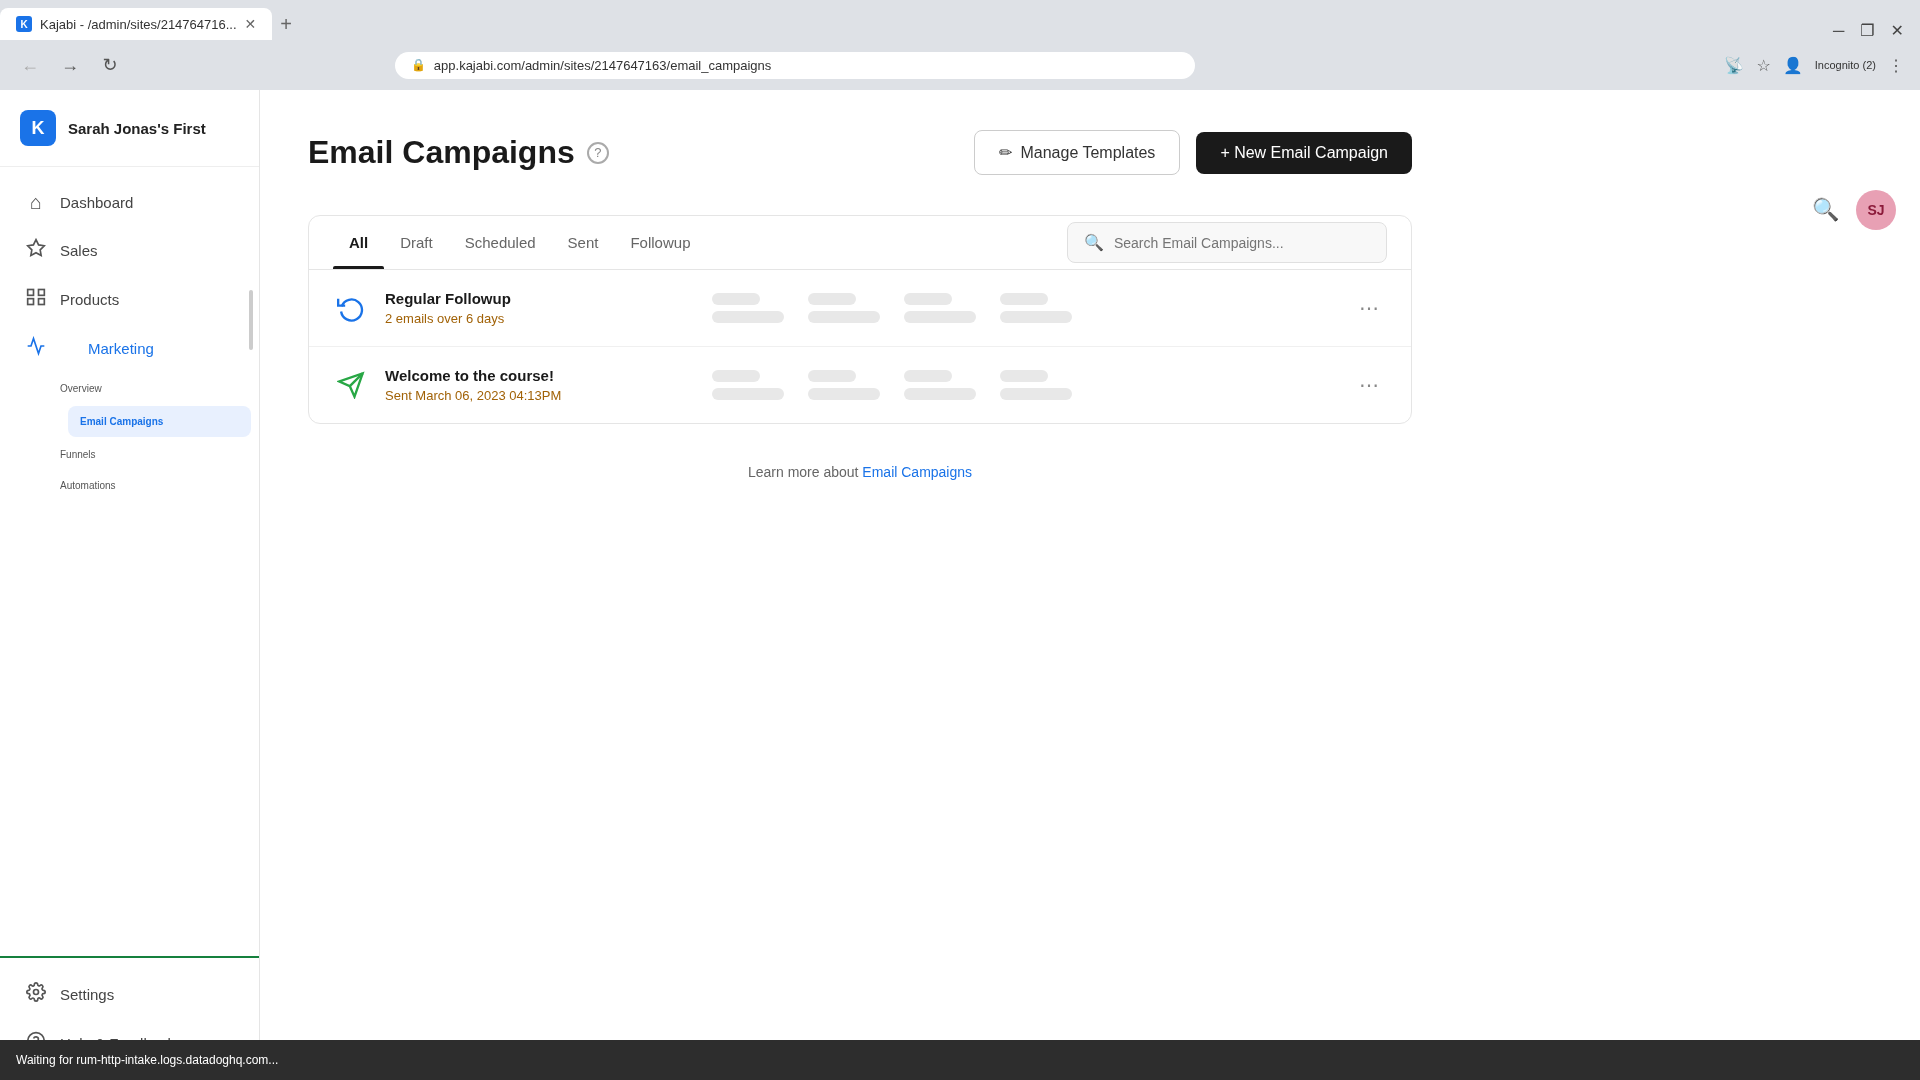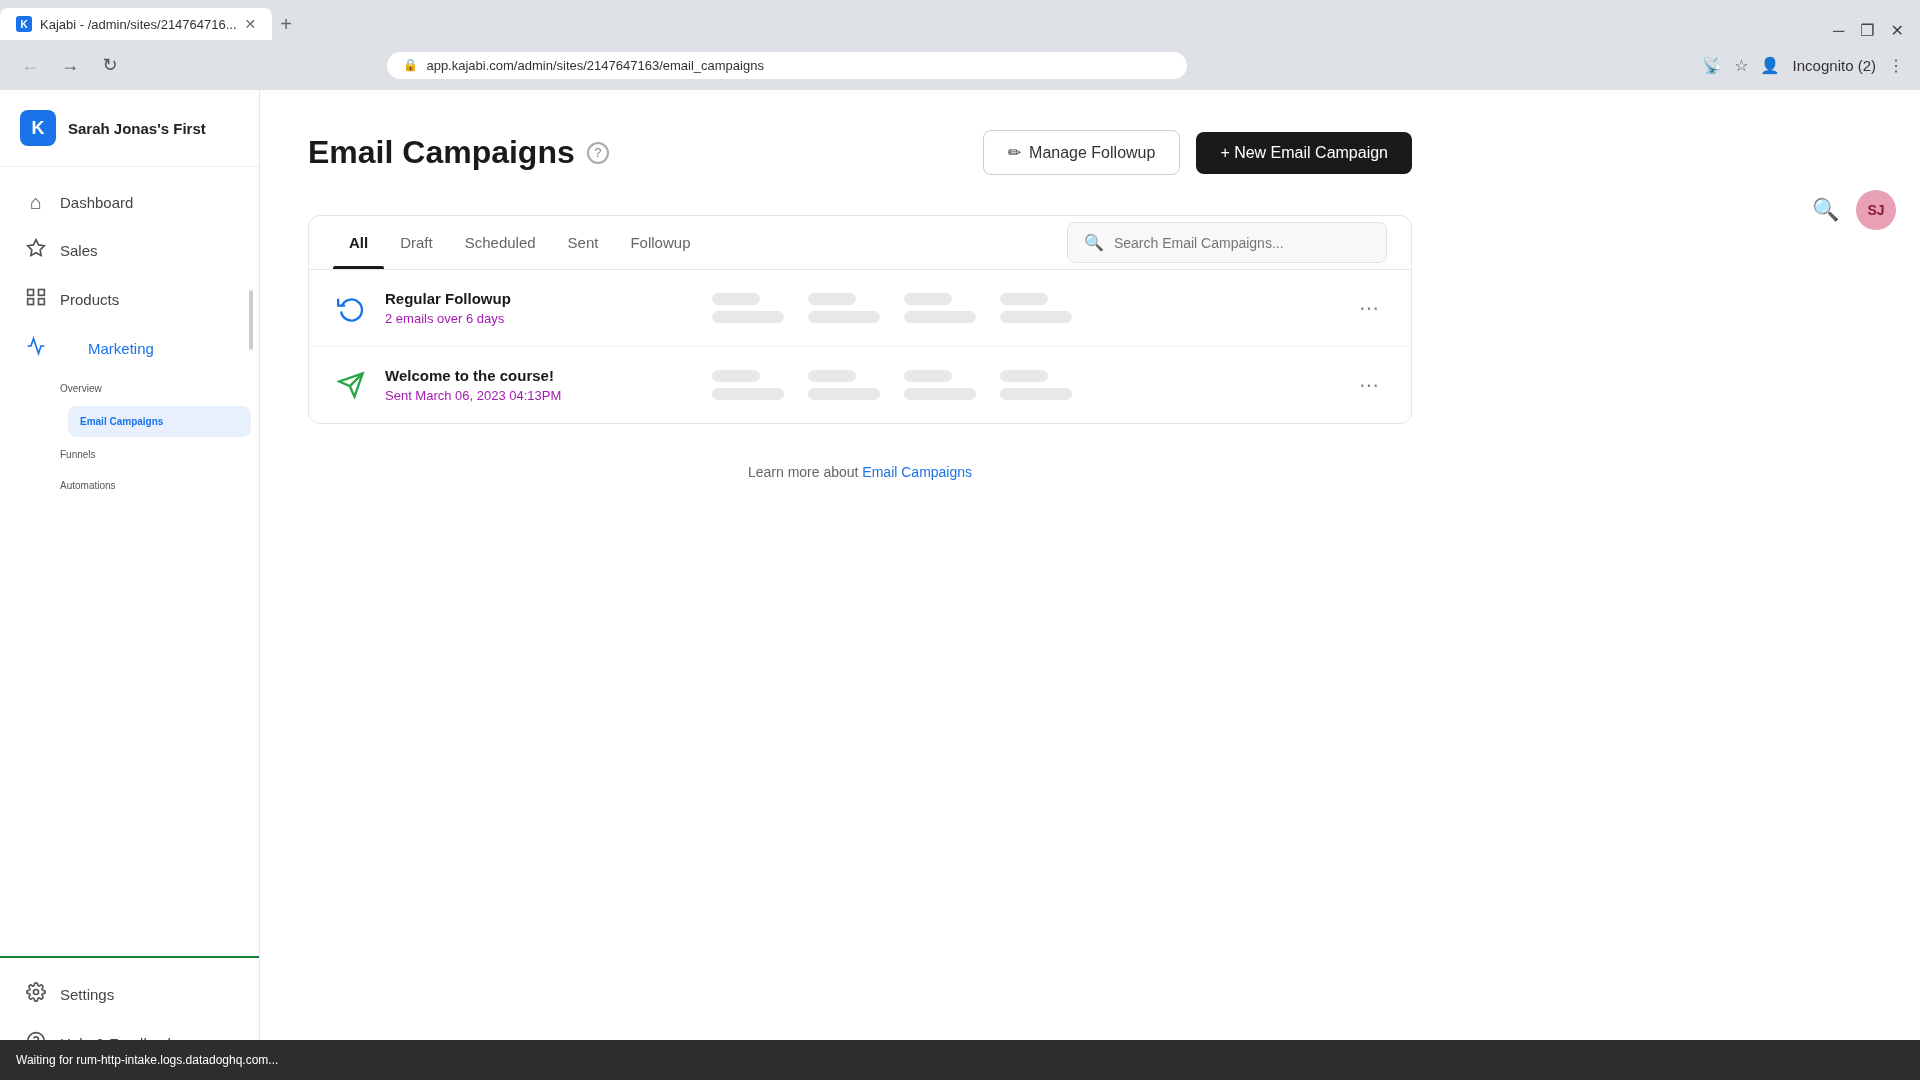--- a/index.html
+++ b/index.html
@@ -69,21 +69,21 @@
     .search-box { display: flex; align-items: center; gap: 10px; background: #f8f8f8; border: 1px solid #e0e0e0; border-radius: 8px; padding: 10px 16px; width: 320px; }
     .search-box input { border: none; background: none; outline: none; font-size: 14px; color: #333; flex: 1; }
     .search-icon { color: #888; font-size: 16px; }
 
     
     .campaign-item { display: flex; align-items: center; padding: 20px 24px; border-bottom: 1px solid #f0f0f0; gap: 16px; }
     .campaign-item:last-child { border-bottom: none; }
     .campaign-icon { width: 36px; height: 36px; display: flex; align-items: center; justify-content: center; }
     .campaign-info { flex: 1; }
     .campaign-name { font-size: 15px; font-weight: 600; color: #1a1a1a; margin-bottom: 4px; }
-    .campaign-sub { font-size: 13px; color: #a21caf; }
+    .campaign-sub { font-size: 13px; color: #a16207; }
     .campaign-stats { display: flex; gap: 24px; align-items: center; flex: 2; }
     .stat-skeleton { height: 12px; border-radius: 6px; background: #e8e8e8; }
     .stat-row { display: flex; flex-direction: column; gap: 6px; }
     .skeleton-top { width: 48px; }
     .skeleton-bot { width: 72px; }
     .campaign-more { color: #888; font-size: 20px; cursor: pointer; padding: 4px 8px; }
 
     
     .footer-section { padding: 40px; text-align: center; color: #666; font-size: 14px; }
     .footer-link { color: #1a73e8; text-decoration: none; cursor: pointer; }
@@ -118,21 +118,21 @@
     <button class="nav-btn">→</button>
     <button class="nav-btn">↻</button>
     <div class="url-bar">
       <span class="url-icon">🔒</span>
       <span>app.kajabi.com/admin/sites/2147647163/email_campaigns</span>
     </div>
     <div class="address-bar-right">
       <span class="toolbar-icon">📡</span>
       <span class="toolbar-icon">☆</span>
       <span class="toolbar-icon">👤</span>
-      <span class="toolbar-icon" style="font-size:15px;color:#333;">Incognito (2)</span>
+      <span class="toolbar-icon" style="font-size:11px;color:#333;">Incognito (2)</span>
       <span class="toolbar-icon">⋮</span>
     </div>
   </div>
 </div>
 
 <div class="app" style="position:relative;">
 
   <nav class="sidebar">
     <div class="sidebar-header">
       <div class="sidebar-logo">K</div>
@@ -217,21 +217,21 @@
     <div class="main-inner">
 
       <div class="page-header">
         <div class="page-title-area">
           <h1 class="page-title">Email Campaigns</h1>
           <div class="help-icon">?</div>
         </div>
         <div class="header-actions">
           <button class="btn-outline">
             <span style="font-size:16px;">✏</span>
-            <span>Manage Followup</span>
+            <span>Manage Templates</span>
           </button>
           <button class="btn-primary">
             <span>+ New Email Campaign</span>
           </button>
         </div>
       </div>
 
       <div class="content-card">
 
         <div class="tabs">

